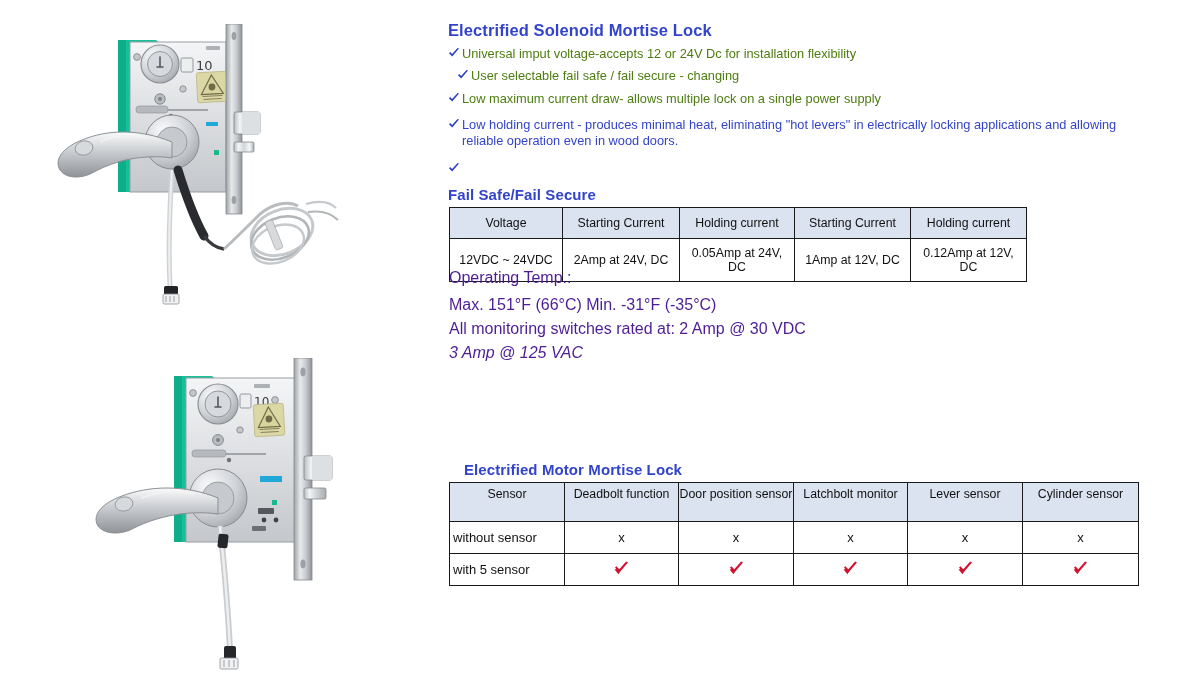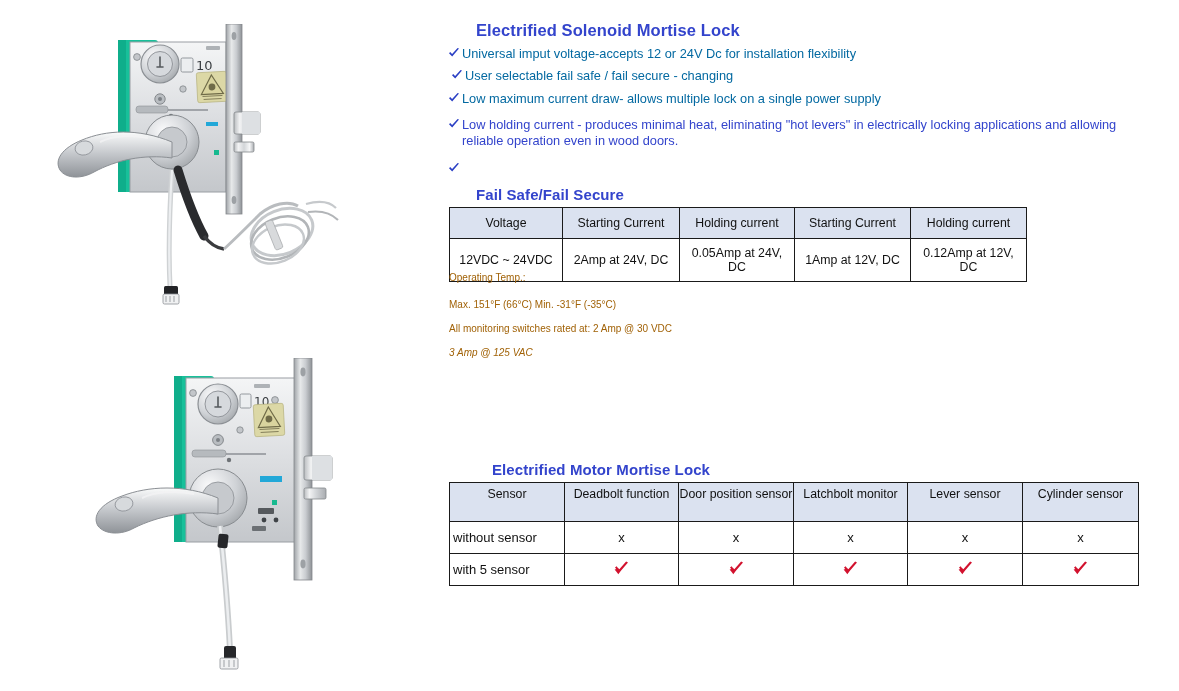--- a/index.html
+++ b/index.html
@@ -40,38 +40,37 @@
     width: 731px;
     height: 691px;
   }
 
   .section-title {
     color: #3344cc;
     font-weight: bold;
     font-size: 16.5px;
     letter-spacing: .1px;
     white-space: nowrap;
-    margin-left: 28px;
   }
   .section-title.sub {
     font-size: 15px;
   }
 
   
   .feature-list {
     margin: 0;
     padding: 0;
     list-style: none;
   }
   .feature {
     position: relative;
     padding-left: 14px;
     font-size: 12.8px;
     line-height: 15.5px;
-    color: #0369a1;
+    color: #4d7c0f;
   }
   .feature.blue { color: #3344cc; }
   .check-bullet {
     position: absolute;
     left: 0;
     top: 1px;
     width: 12px;
     height: 13px;
     color: #2a3fc4;
     font-size: 13px;
@@ -129,23 +128,23 @@
 
   .redcheck {
     color: #d2122e;
     font-size: 14px;
     line-height: 14px;
     display: inline-block;
   }
   .redcheck svg { display:block; }
 
   .note-line {
-    font-size: 10px;
+    font-size: 16px;
     line-height: 14px;
-    color: #a16207;
+    color: #4c1d95;
     white-space: nowrap;
   }
 
   .blk { position: absolute; }
 </style>
 </head>
 <body>
 
 <div class="photo-pane">
 
@@ -343,21 +342,21 @@
 
     <li class="feature" style="position:absolute; top:0; left:0; width:690px;">
       <span class="check-bullet">
         <svg width="12" height="12" viewBox="0 0 12 12">
             <path d="M1 6.2 L4.2 9.4 L11 1.6 L9.6 1 L4.1 7 L2.2 5.1 Z" fill="#2a3fc4"></path>
           </svg>
       </span>
       <span>Universal imput voltage-accepts 12 or 24V Dc for installation flexibility</span>
     </li>
 
-    <li class="feature" style="position:absolute; top:22px; left:3px; width:690px;">
+    <li class="feature" style="position:absolute; top:22px; left:9px; width:690px;">
       <span class="check-bullet">
         <svg width="12" height="12" viewBox="0 0 12 12">
             <path d="M1 6.2 L4.2 9.4 L11 1.6 L9.6 1 L4.1 7 L2.2 5.1 Z" fill="#2a3fc4"></path>
           </svg>
       </span>
       <span>User selectable fail safe / fail secure - changing</span>
     </li>
 
     <li class="feature" style="position:absolute; top:45px; left:0; width:690px;">
       <span class="check-bullet">

